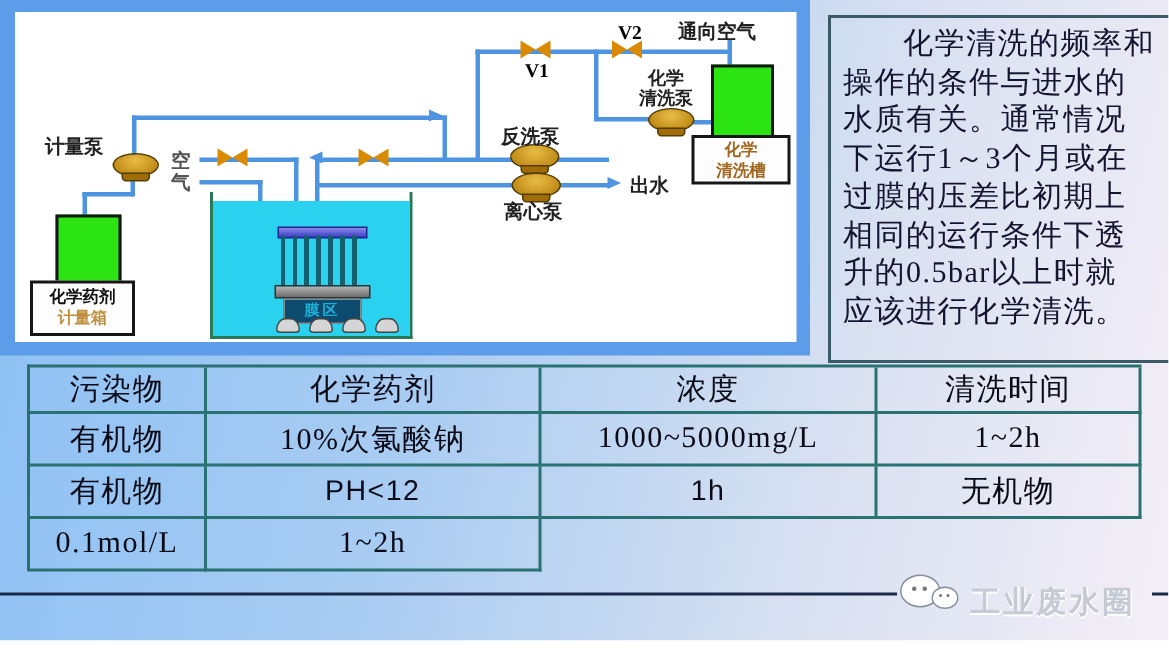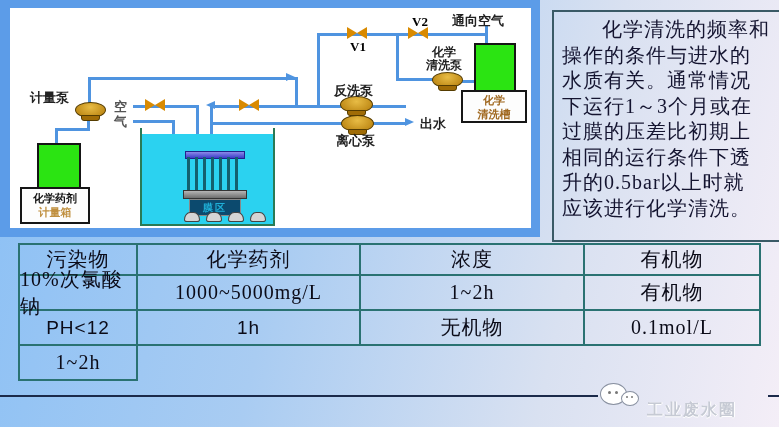--- a/index.html
+++ b/index.html
@@ -60,21 +60,21 @@
   .tbl .cell{border-right:2px solid #2a7272;border-bottom:2px solid #2a7272;
     display:flex;align-items:center;justify-content:center;letter-spacing:1px;}
   .tbl .sans{font-family:"Liberation Sans","DejaVu Sans",sans-serif;font-size:19px;}
   
   .footline{position:absolute;height:2px;background:#1b2a4a;top:395px;}
   .wm-icon{position:absolute;left:600px;top:383px;width:42px;height:26px;}
   .bub{position:absolute;background:#fff;border:1px solid #8890a0;border-radius:50%;}
   .bub.big{left:0;top:0;width:25px;height:20px;}
   .bub.small{left:21px;top:8px;width:16px;height:13px;}
   .eye{position:absolute;width:3px;height:3px;background:#777;border-radius:50%;}
-  .wm-text{position:absolute;left:647px;top:400px;font-size:16px;font-weight:bold;
+  .wm-text{position:absolute;left:647px;top:388px;font-size:20px;font-weight:bold;
     color:#c6cad4;letter-spacing:2px;text-shadow:0 1px 0 #fff,1px 0 0 #fff;
     font-family:Liberation Sans, sans-serif;white-space:nowrap;}
 </style>
 </head>
 <body>
 
 <div class="slide">
 
   <div class="diagram">
     <div class="canvas">
@@ -166,20 +166,21 @@
     <div class="ln">过膜的压差比初期上</div>
     <div class="ln">相同的运行条件下透</div>
     <div class="ln">升的0.5bar以上时就</div>
     <div class="ln">应该进行化学清洗。</div>
   </div>
 
   <div class="tbl">
     <div class="cell">污染物</div>
     <div class="cell">化学药剂</div>
     <div class="cell">浓度</div>
+    <div class="cell">清洗时间</div>
 
     <div class="cell">有机物</div>
     <div class="cell">10%次氯酸钠</div>
     <div class="cell">1000~5000mg/L</div>
     <div class="cell">1~2h</div>
 
     <div class="cell">有机物</div>
     <div class="cell sans">PH&lt;12</div>
     <div class="cell sans">1h</div>
 

